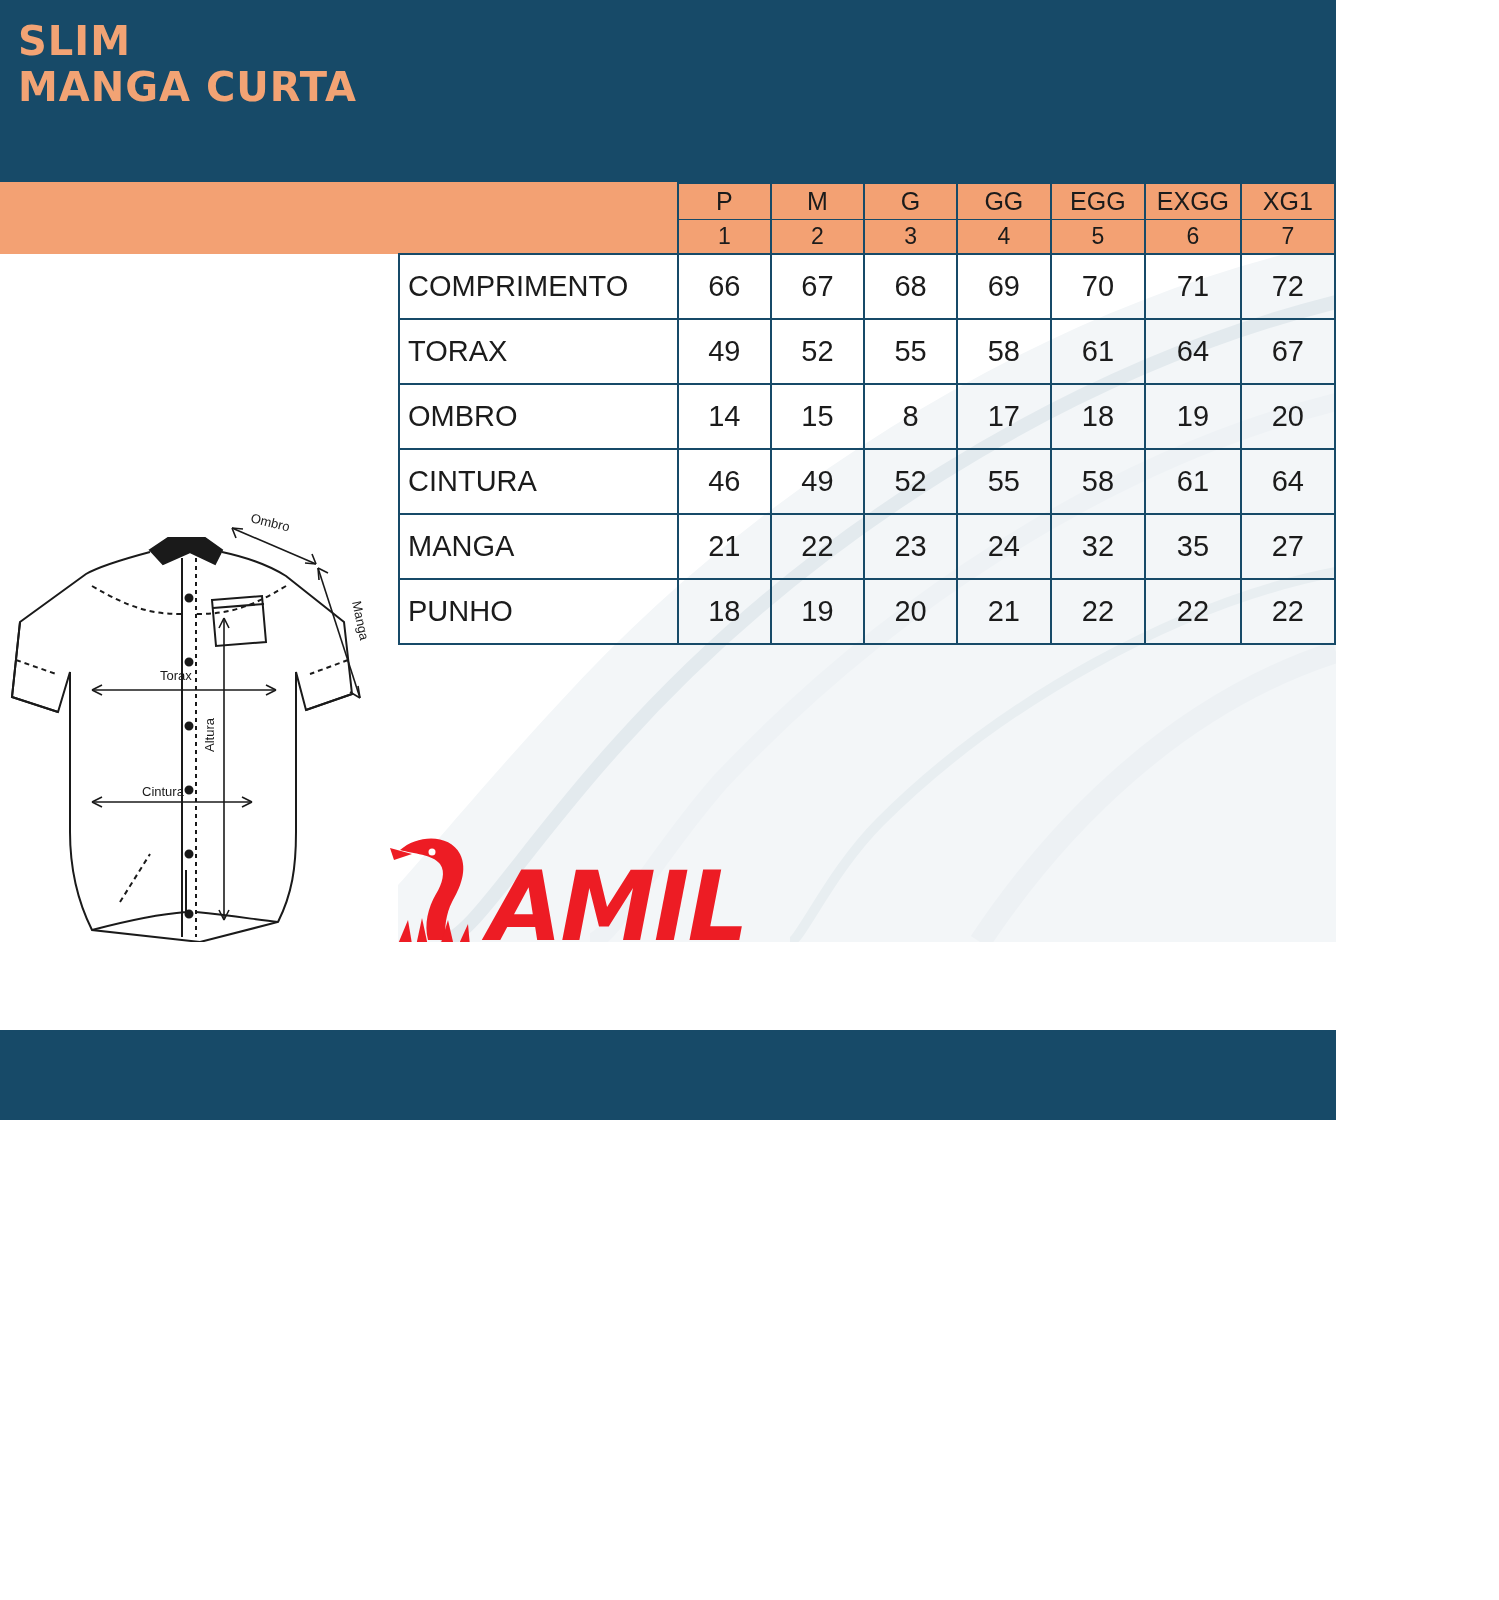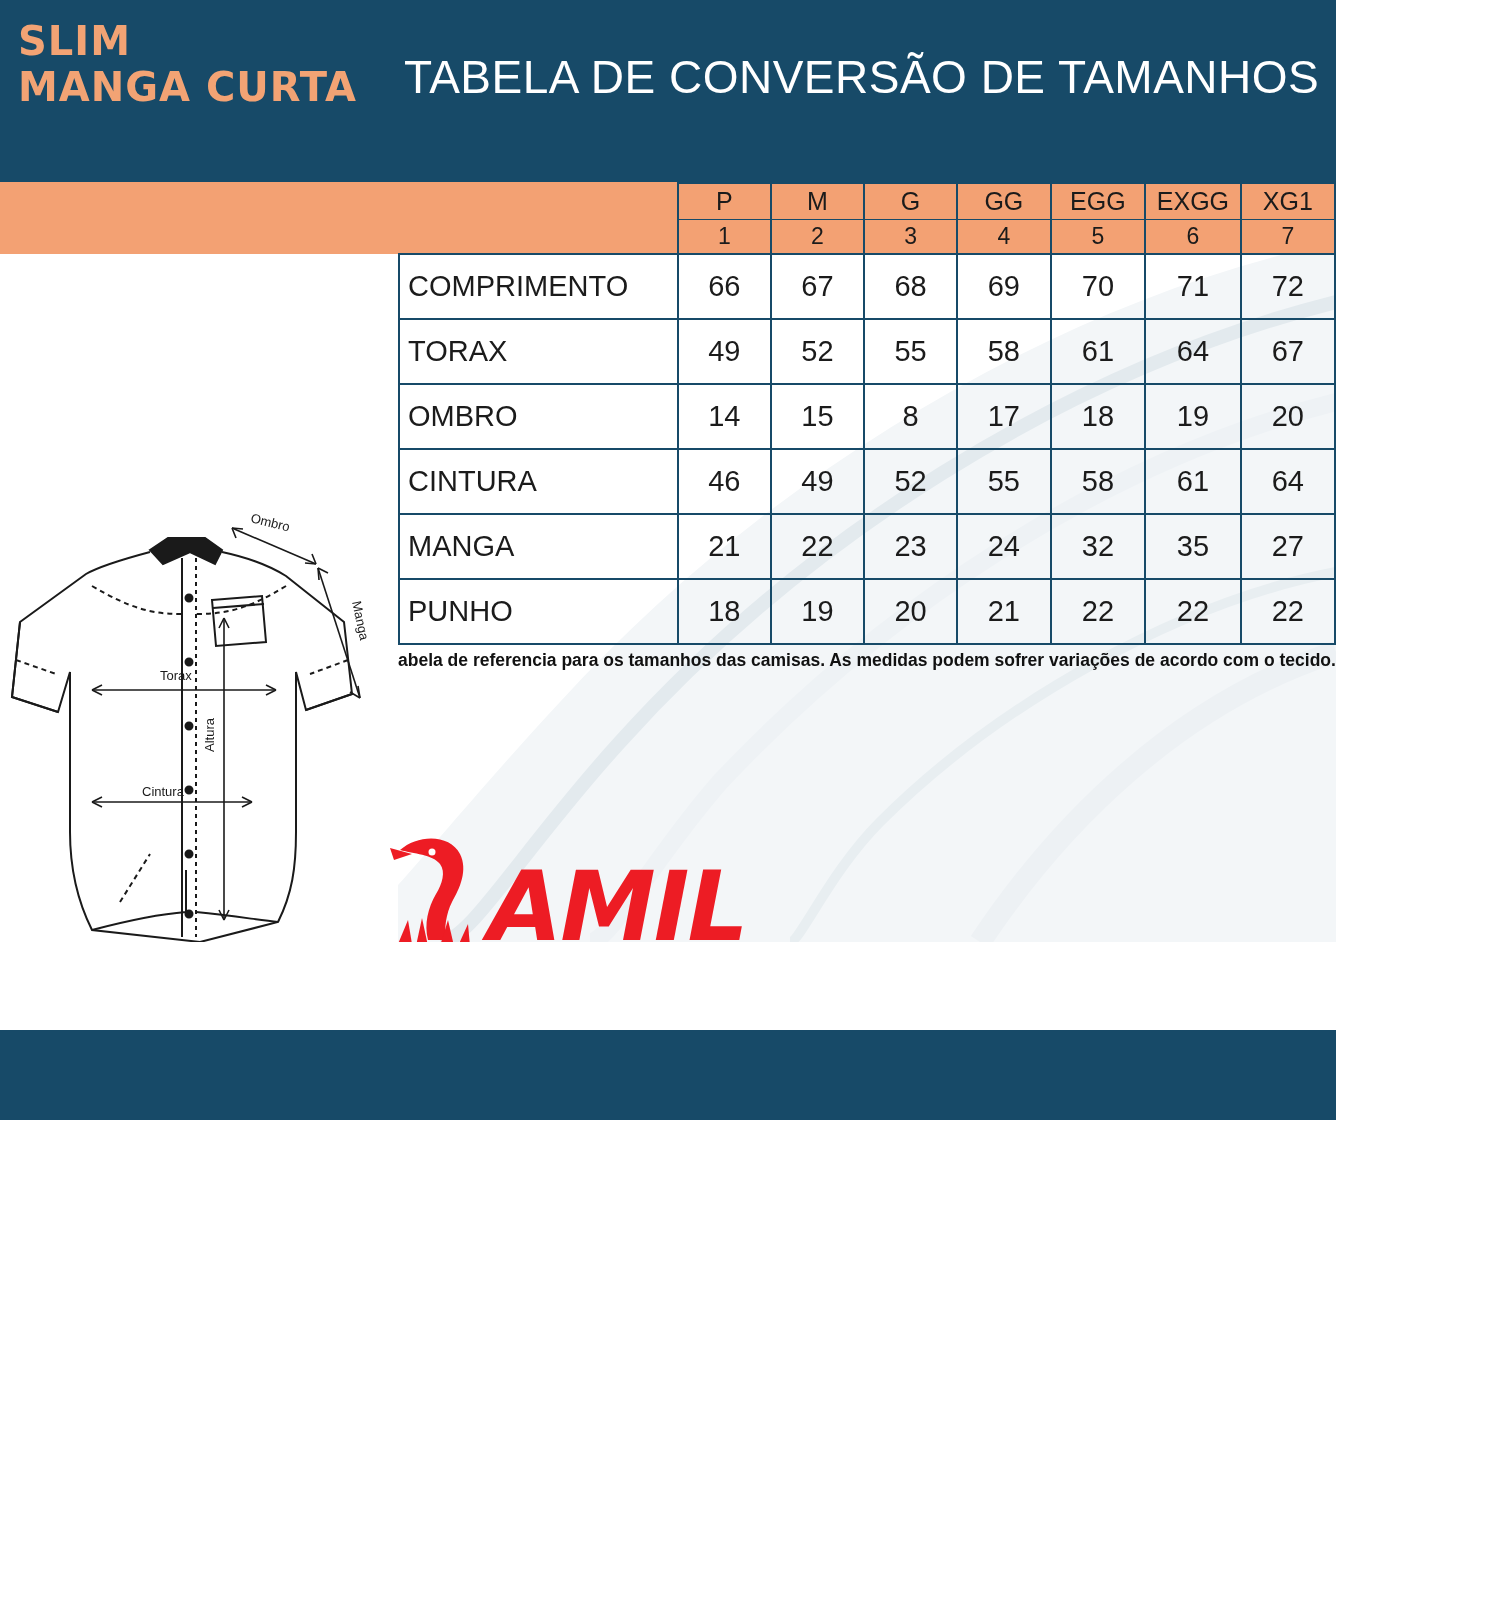--- a/index.html
+++ b/index.html
@@ -177,21 +177,20 @@
 </head>
 <body>
 
 <div class="poster">
 
   <div class="header">
     <div class="header-left">
       <div class="fit-line1">SLIM</div>
       <div class="fit-line2">MANGA CURTA</div>
     </div>
-    <div class="header-title">TABELA DE CONVERSÃO DE TAMANHOS</div>
   </div>
 
   <div class="body-area">
 
     <svg class="swoosh" viewBox="0 0 1336 760" preserveAspectRatio="none">
       <defs>
         <linearGradient id="gshade" x1="0" y1="0" x2="1" y2="1">
           <stop offset="0%" stop-color="#ffffff"></stop>
           <stop offset="100%" stop-color="#e9eef1"></stop>
         </linearGradient>
@@ -348,21 +347,20 @@
           <td class="val-cell">19</td>
           <td class="val-cell">20</td>
           <td class="val-cell">21</td>
           <td class="val-cell">22</td>
           <td class="val-cell">22</td>
           <td class="val-cell">22</td>
         </tr>
       </tbody>
     </table>
 
-    <div class="note">abela de referencia para os tamanhos das camisas. As medidas podem sofrer variações de acordo com o tecido.</div>
 
     <div class="logo-wrap">
       <svg viewBox="0 0 560 135" width="560" height="135">
         <g fill="#ED1C24">
           <path d="M12 18 C30 2 62 2 72 22 C80 38 72 56 64 70 C58 82 56 96 58 108 L40 108 C36 92 40 76 48 62 C54 52 58 40 52 32 C44 22 26 22 12 18 Z"></path>
           <path d="M2 16 L24 22 L6 28 Z"></path>
           <circle cx="44" cy="20" r="3.5" fill="#ffffff"></circle>
           <path d="M10 112 L20 88 L24 112 Z"></path>
           <path d="M28 114 L34 86 L40 114 Z"></path>
           <path d="M52 114 L60 88 L66 114 Z"></path>

